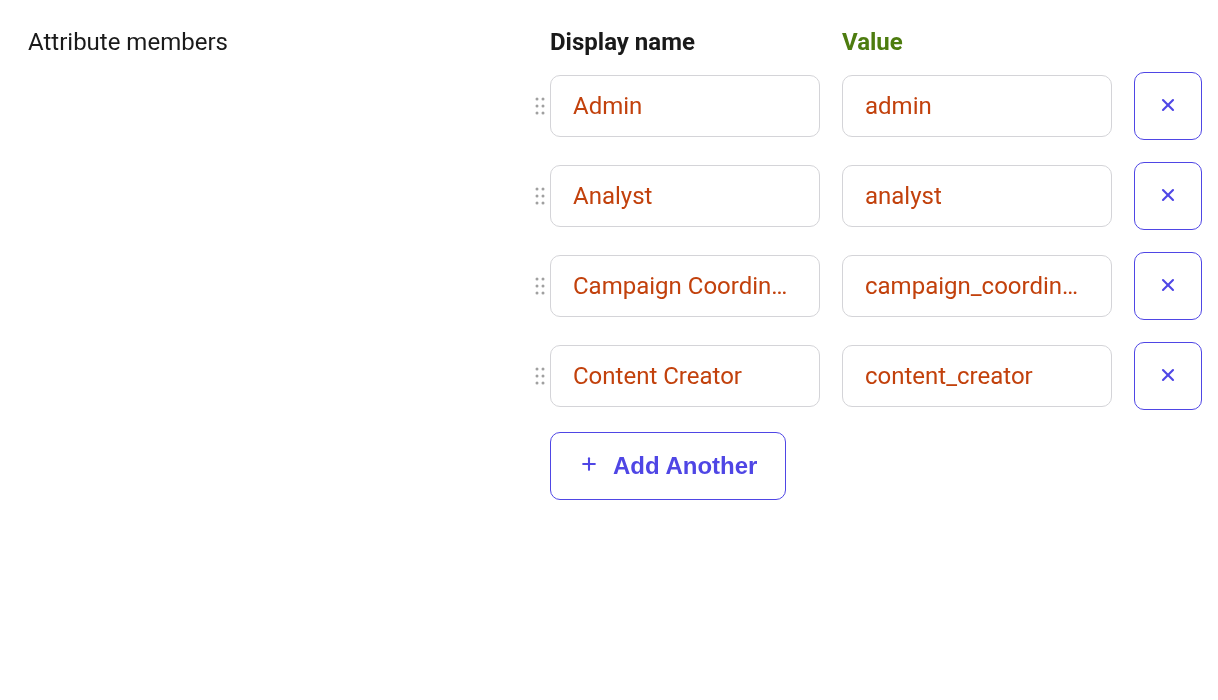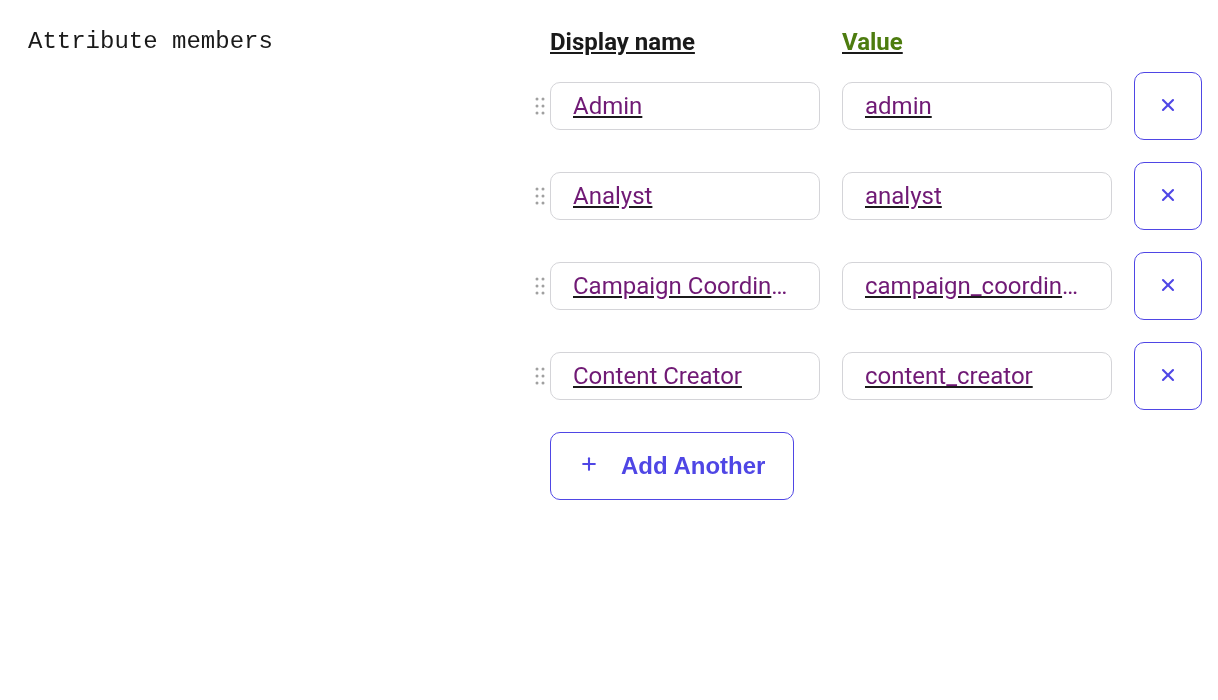--- a/index.html
+++ b/index.html
@@ -23,26 +23,24 @@
     
     .left-column {
       width: 478px;
       flex-shrink: 0;
     }
     
     .section-title {
       font-size: 24px;
       font-weight: 400;
       color: #1a1a1a;
-      font-family: Liberation Mono, monospace;
     }
     
     .right-column {
       flex: 1;
-      text-decoration: underline;
     }
     
     .headers {
       display: flex;
       margin-bottom: 16px;
       padding-left: 20px;
     }
     
     .header-display-name {
       width: 292px;
@@ -76,27 +74,27 @@
       cursor: grab;
       color: #a0a0a0;
     }
     
     .drag-handle svg {
       width: 10px;
       height: 18px;
     }
     
     .input-field {
-      height: 48px;
+      height: 62px;
       border: 1.5px solid #d4d4d8;
       border-radius: 10px;
       padding: 0 22px;
       font-size: 24px;
       font-family: inherit;
-      color: #701a75;
+      color: #c2410c;
       background: #ffffff;
       outline: none;
       text-overflow: ellipsis;
     }
     
     .input-display-name {
       width: 270px;
       margin-right: 22px;
     }
     
@@ -131,21 +129,21 @@
       border-radius: 10px;
       background: #ffffff;
       display: inline-flex;
       align-items: center;
       justify-content: center;
       cursor: pointer;
       color: #4f46e5;
       font-size: 24px;
       font-weight: 600;
       padding: 0 28px;
-      gap: 22px;
+      gap: 14px;
     }
     
     .add-button svg {
       width: 20px;
       height: 20px;
     }
   </style>
 </head>
 <body>
 

